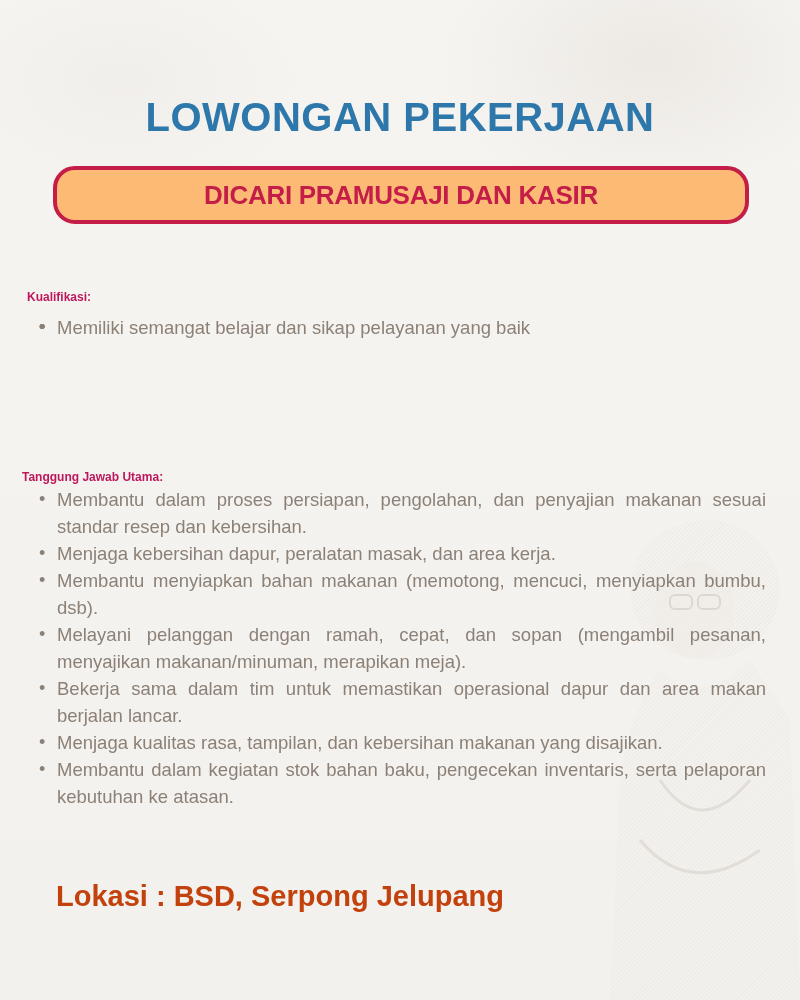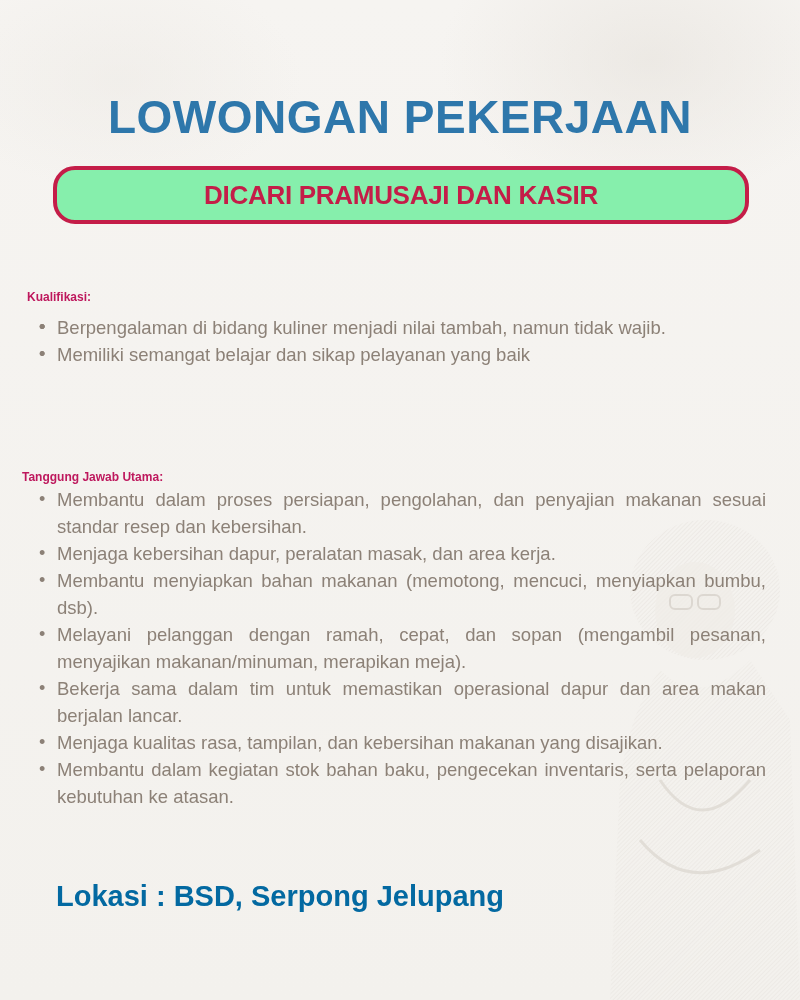--- a/index.html
+++ b/index.html
@@ -35,33 +35,33 @@
     .content {
       position: relative;
       z-index: 2;
     }
     .title {
       position: absolute;
       left: 0;
       width: 800px;
       top: 82px;
       text-align: center;
-      font-size: 46px;
+      font-size: 40px;
       font-weight: bold;
       color: #2e77ab;
       letter-spacing: 0.5px;
       line-height: 70px;
     }
     .banner {
       position: absolute;
       left: 53px;
       top: 166px;
       width: 688px;
       height: 50px;
-      background: #86efac;
+      background: #fdba74;
       border: 4px solid #c41d48;
       border-radius: 22px;
       display: flex;
       align-items: center;
       justify-content: center;
     }
     .banner-text {
       font-size: 26px;
       font-weight: bold;
       color: #c41d48;
@@ -96,21 +96,21 @@
     .list.justify li .txt {
       display: block;
       text-align: justify;
     }
     .location {
       position: absolute;
       left: 56px;
       top: 880px;
       font-size: 29px;
       font-weight: bold;
-      color: #0369a1;
+      color: #c2410c;
     }
   </style>
 </head>
 <body>
 
 <div class="bg-texture"></div>
 
 <svg class="bg-portrait" viewBox="0 0 200 480" xmlns="http://www.w3.org/2000/svg">
   <defs>
     <pattern id="hatch" width="3" height="3" patternUnits="userSpaceOnUse" patternTransform="rotate(45)">
@@ -132,21 +132,21 @@
 
   <div class="banner">
     <span class="banner-text">DICARI PRAMUSAJI DAN KASIR</span>
   </div>
 
   <div class="section-heading" style="left:27px; top:290px;">Kualifikasi:</div>
 
   <ul class="list" style="top:314px; width:740px;">
     <li><span class="bullet">•</span></li>
     <li><span class="bullet">•</span></li>
-    <li><span class="bullet">•</span><span class="txt">Berpengalaman di bidang kuliner menjadi nilai tambah, namun tidak wajib.</span></li>
+    <li><span class="bullet">•</span></li>
     <li><span class="bullet">•</span></li>
     <li><span class="bullet">•</span><span class="txt">Memiliki semangat belajar dan sikap pelayanan yang baik</span></li>
   </ul>
 
   <div class="section-heading" style="left:22px; top:462px;margin-top:8px;">Tanggung Jawab Utama:</div>
 
   <ul class="list justify" style="top:486px; width:729px;">
     <li>
         <span class="bullet">•</span>
         <span class="txt">Membantu dalam proses persiapan, pengolahan, dan penyajian makanan sesuai standar resep dan kebersihan.</span>

